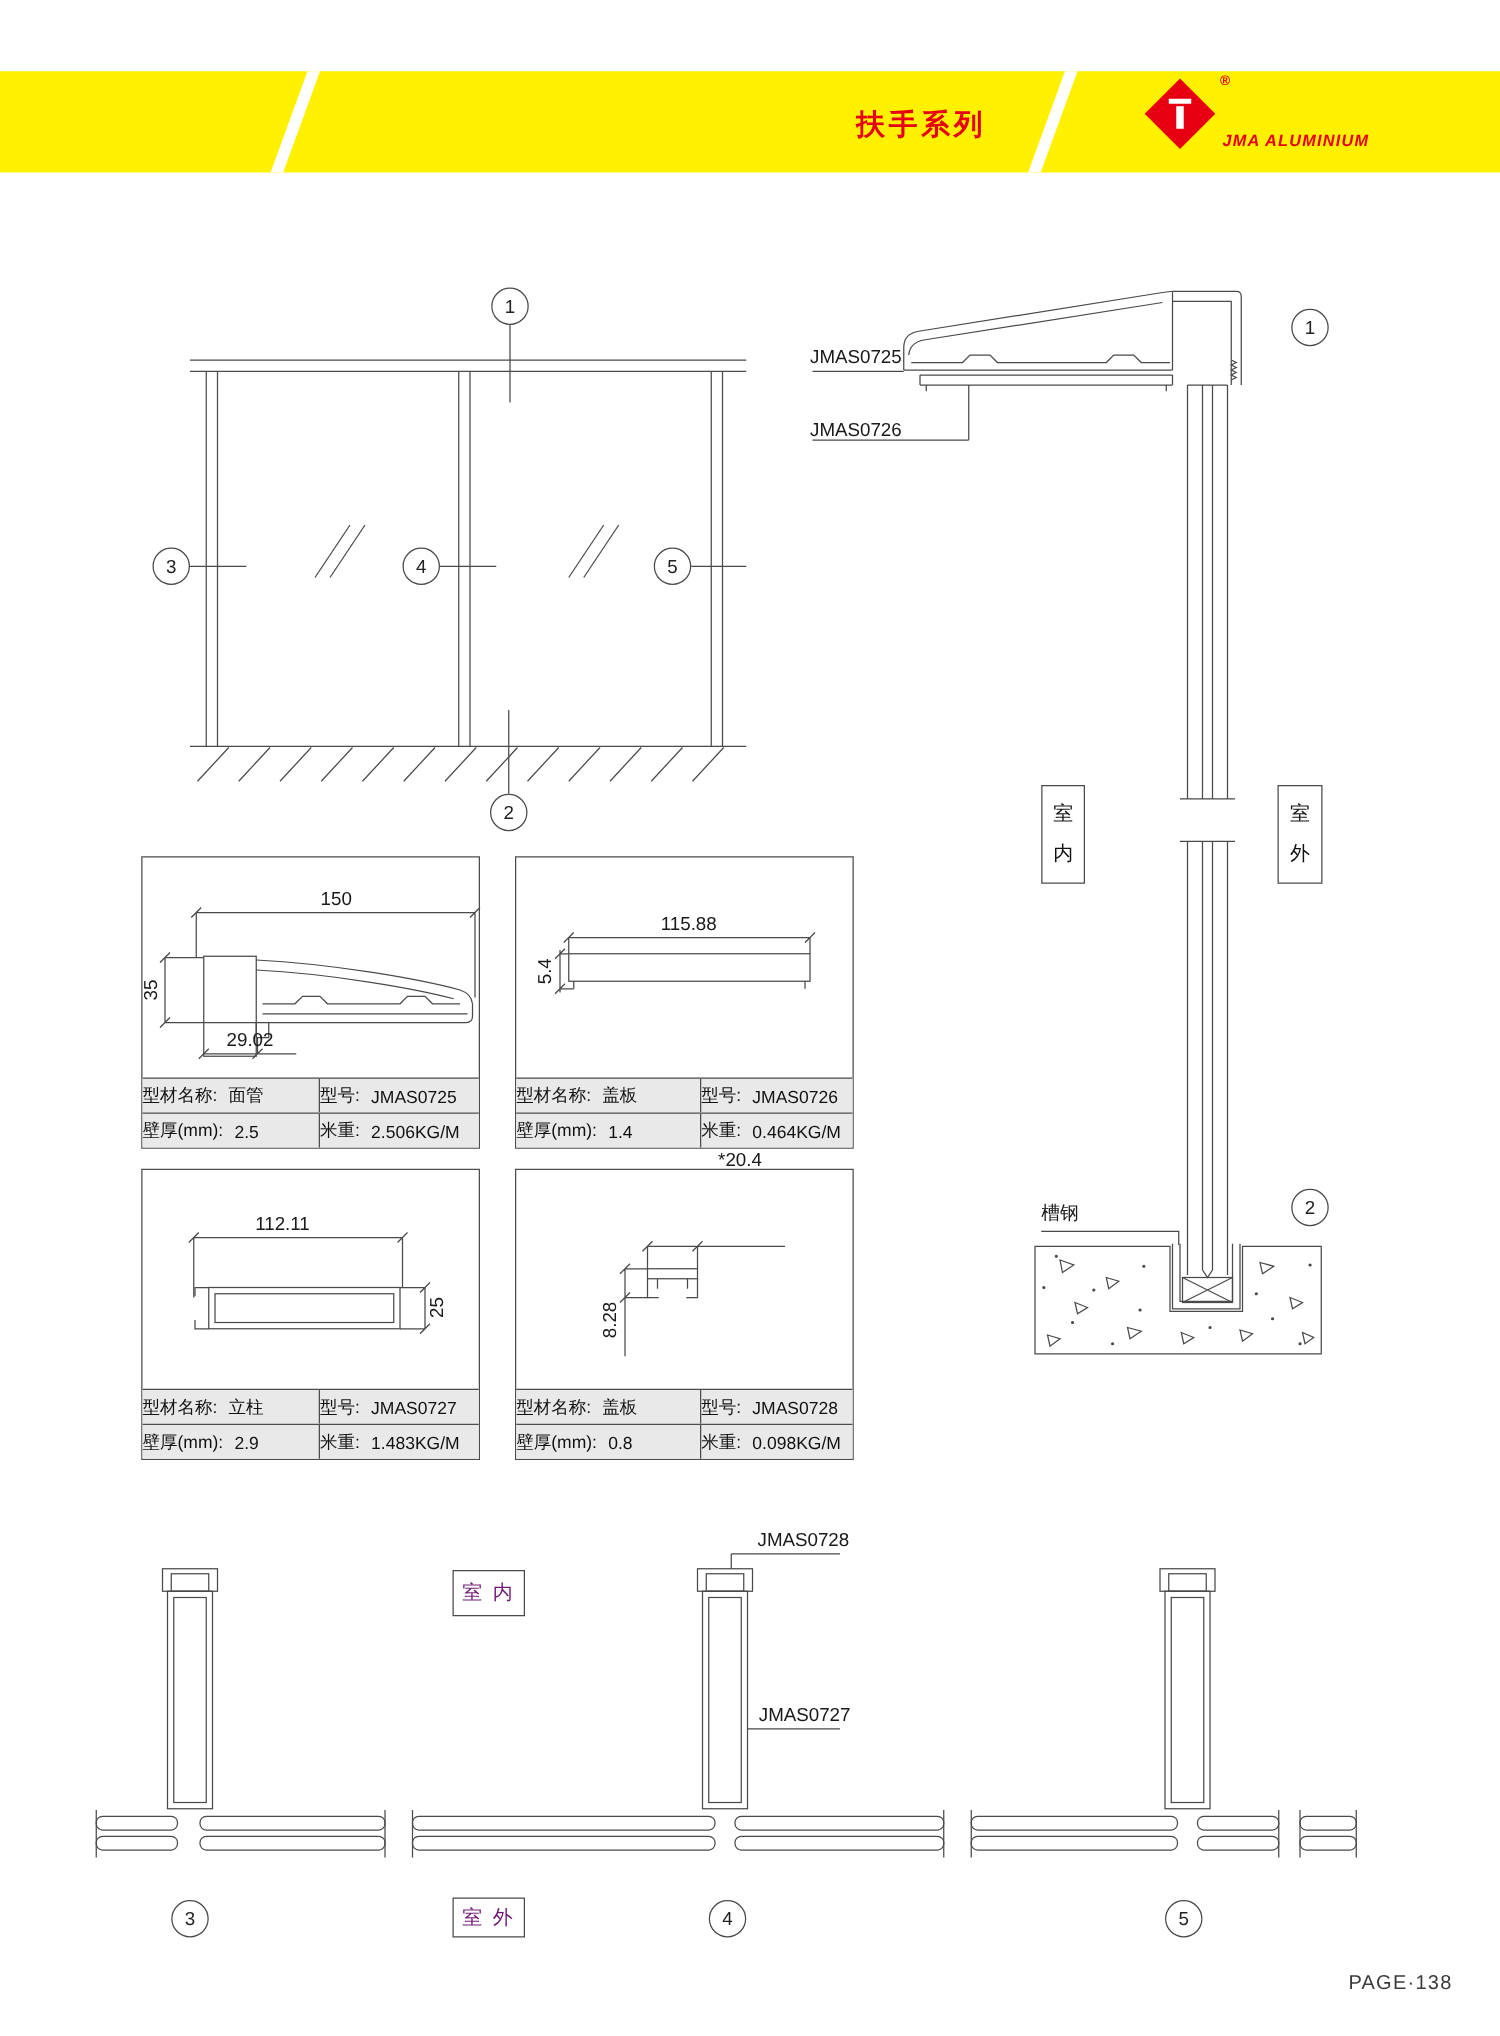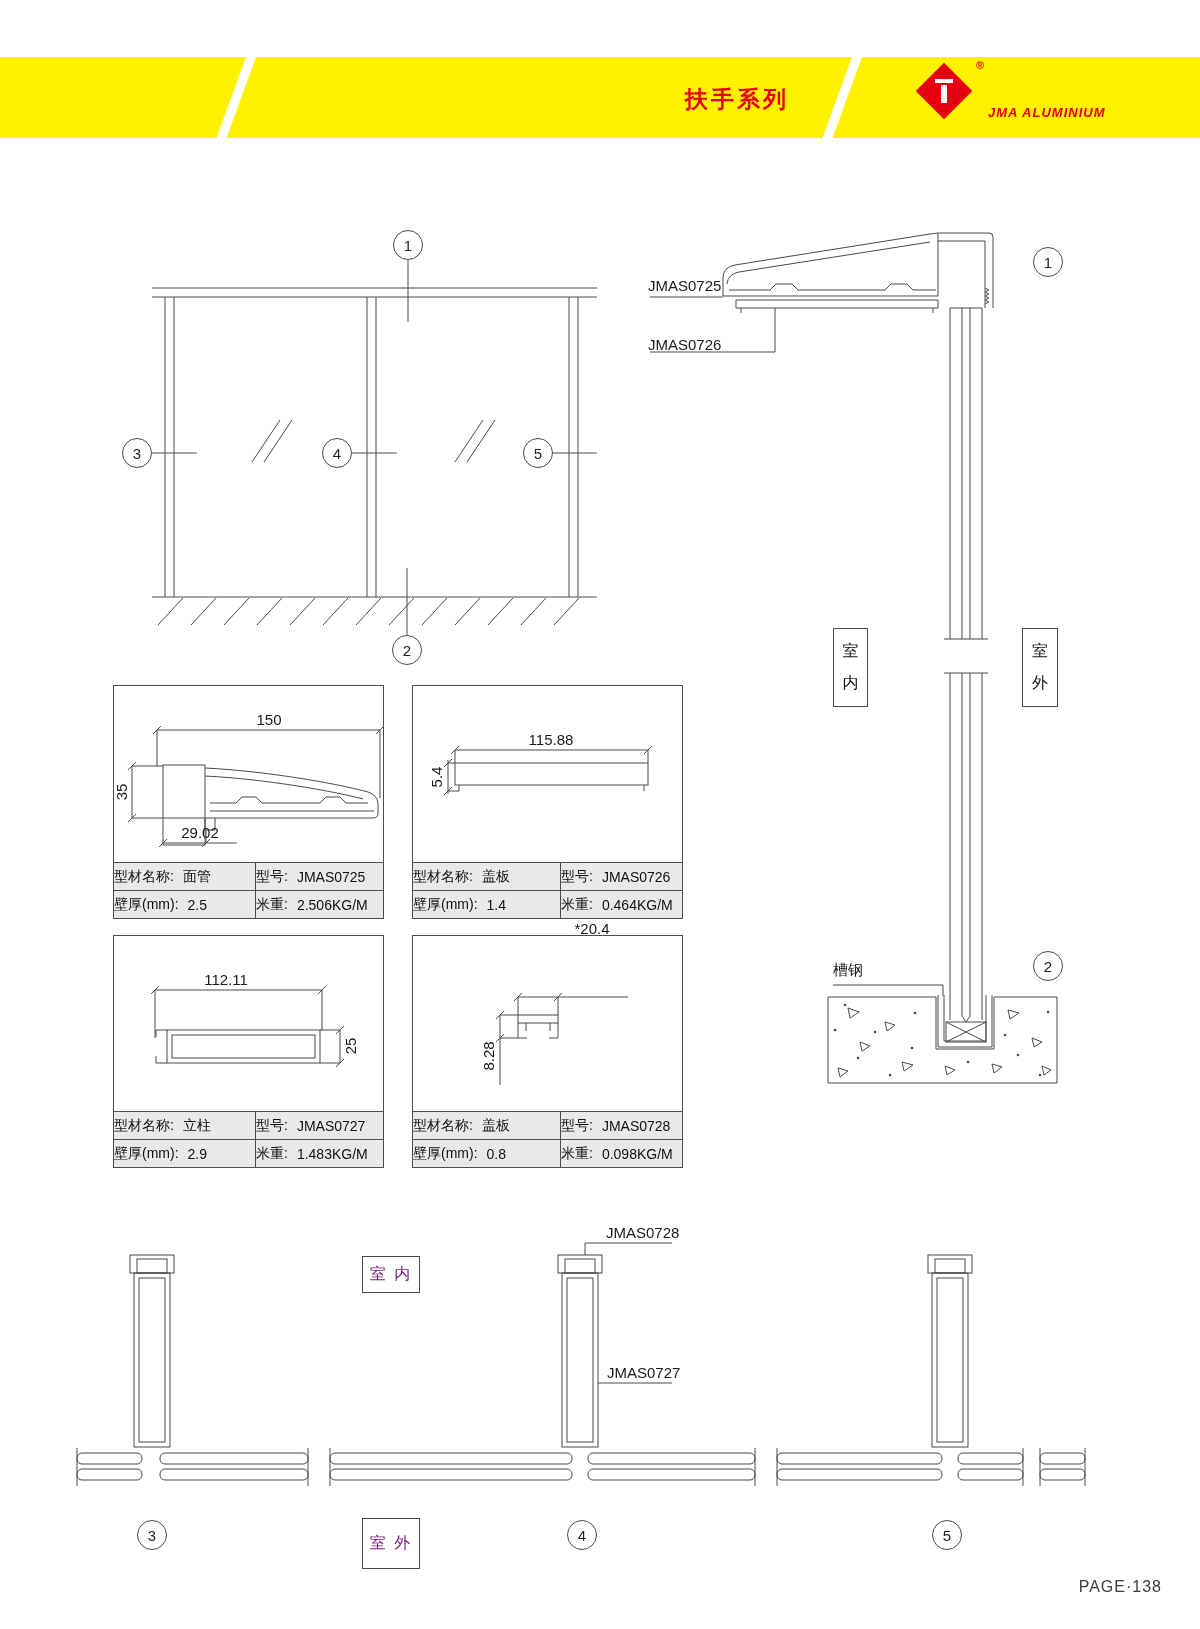--- a/index.html
+++ b/index.html
@@ -16,21 +16,21 @@
     color:#E60012;letter-spacing:3px;}
   .logo{position:absolute;left:920px;top:63px;width:180px;height:70px;}
   .logo-diamond{position:absolute;left:4px;top:8px;width:40px;height:40px;background:#E60012;
     transform:rotate(45deg);}
   .logo-glyph{position:absolute;left:0;top:0;width:40px;height:40px;transform:rotate(-45deg);
     display:flex;align-items:center;justify-content:center;}
   .logo-glyph .tbar{position:absolute;left:11px;top:8px;width:18px;height:4px;background:#fff;}
   .logo-glyph .tcol{position:absolute;left:17px;top:14px;width:6px;height:18px;background:#fff;}
   .logo-reg{position:absolute;left:56px;top:-4px;font-size:11px;color:#E60012;font-weight:bold;}
   .logo-cn{position:absolute;left:68px;top:0px;font-size:31px;font-weight:bold;color:#E60012;letter-spacing:1px;}
-  .logo-en{position:absolute;left:68px;top:42px;font-size:13px;font-weight:bold;font-style:italic;
+  .logo-en{position:absolute;left:58px;top:42px;font-size:13px;font-weight:bold;font-style:italic;
     color:#E60012;letter-spacing:1px;white-space:nowrap;}
   
   svg.linework{position:absolute;left:0;top:0;z-index:1;}
   
   .callout{position:absolute;z-index:3;width:30px;height:30px;border:1.4px solid #4a4a4a;border-radius:50%;
     background:#fff;display:flex;align-items:center;justify-content:center;font-size:15px;color:#222;}
   
   .roombox-v{position:absolute;z-index:3;border:1.2px solid #4a4a4a;background:#fff;
     display:flex;flex-direction:column;align-items:center;justify-content:space-evenly;
     font-size:16px;color:#111;}
@@ -206,21 +206,21 @@
 
 <div class="roombox-v" style="left:833px;top:628px;width:35px;height:79px">
   <span>室</span>
   <span>内</span>
 </div>
 <div class="roombox-v" style="left:1022px;top:628px;width:36px;height:79px">
   <span>室</span>
   <span>外</span>
 </div>
 <div class="roombox-h" style="left:362px;top:1256px;width:58px;height:37px">室 内</div>
-<div class="roombox-h" style="left:362px;top:1518px;width:58px;height:51px">室 外</div>
+<div class="roombox-h" style="left:362px;top:1518px;width:58px;height:32px">室 外</div>
 
 <div class="plabel" style="left:648px;top:277px">JMAS0725</div>
 <div class="plabel" style="left:648px;top:336px">JMAS0726</div>
 <div class="plabel" style="left:833px;top:961px">槽钢</div>
 <div class="plabel" style="left:606px;top:1224px">JMAS0728</div>
 <div class="plabel" style="left:607px;top:1364px">JMAS0727</div>
 
 <span class="dim ctr" style="left:269px;top:711px">150</span>
 <span class="dim rot" style="left:121px;top:792px">35</span>
 <span class="dim ctr" style="left:200px;top:824px">29.02</span>

